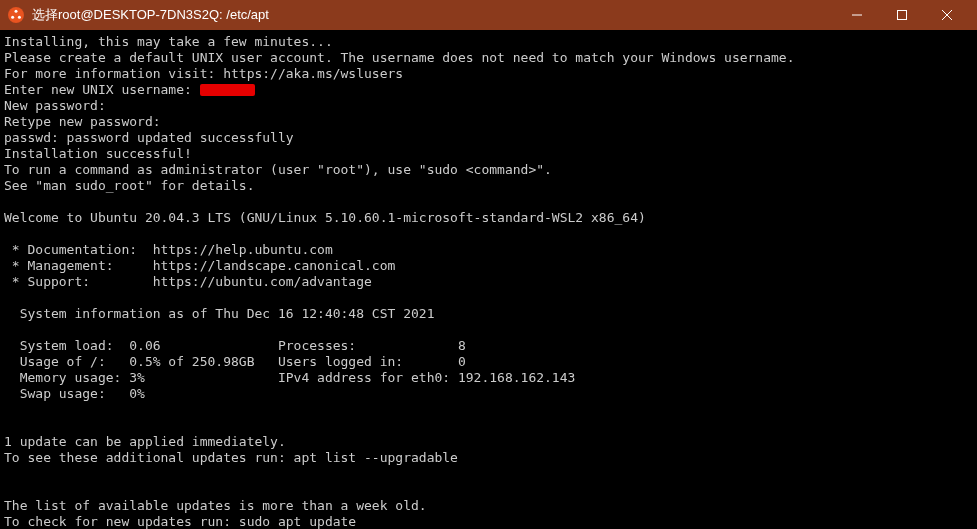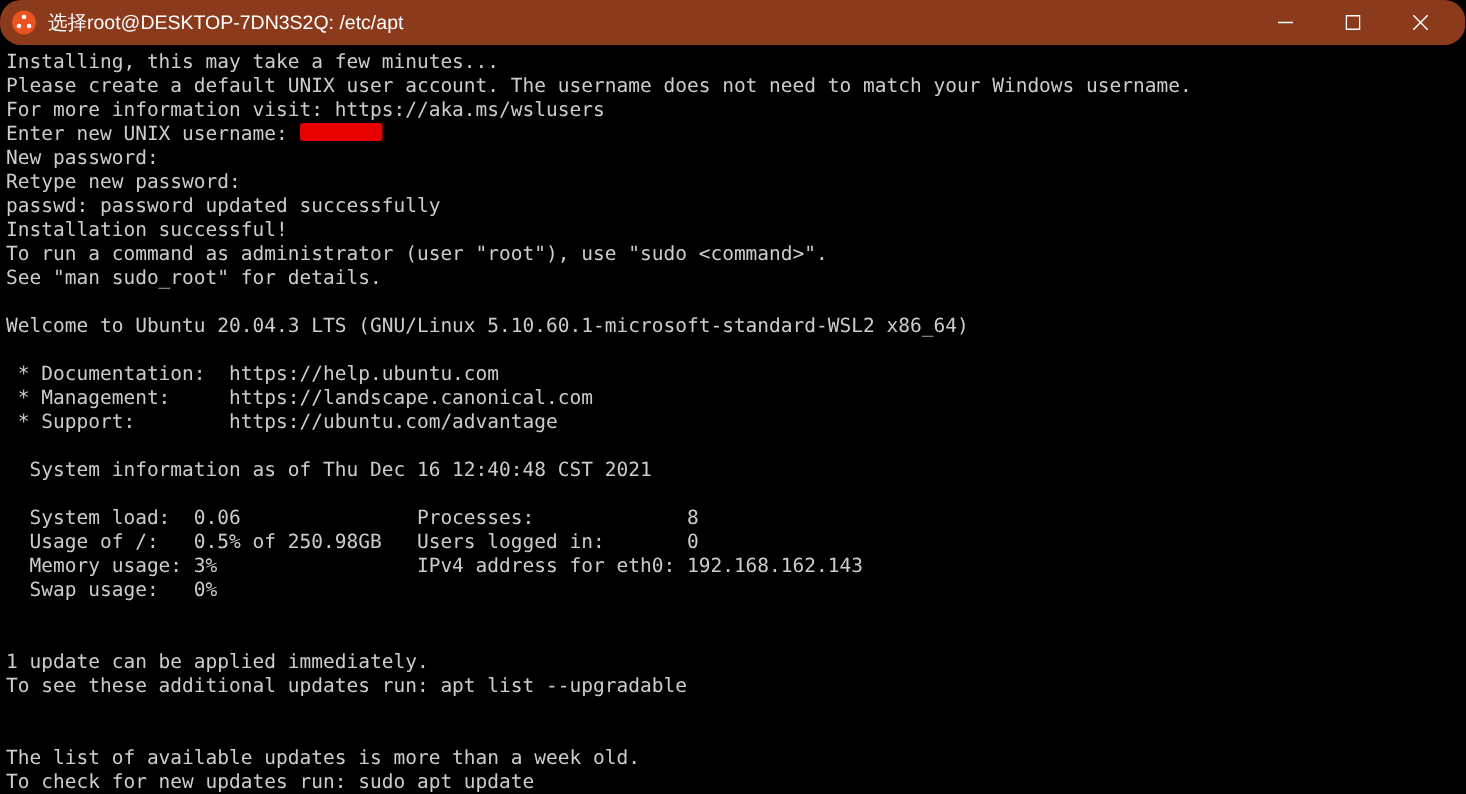--- a/index.html
+++ b/index.html
@@ -15,21 +15,20 @@
       font-size: 13px;
       overflow: hidden;
     }
     .titlebar {
       height: 30px;
       background: #8b3a1c;
       display: flex;
       align-items: center;
       padding: 0 8px;
       user-select: none;
-      border-radius: 14px;
     }
     .titlebar-icon {
       width: 16px;
       height: 16px;
       background: radial-gradient(circle, #e95420 60%, #c7411b);
       border-radius: 50%;
       margin-right: 8px;
       display: flex;
       align-items: center;
       justify-content: center;

